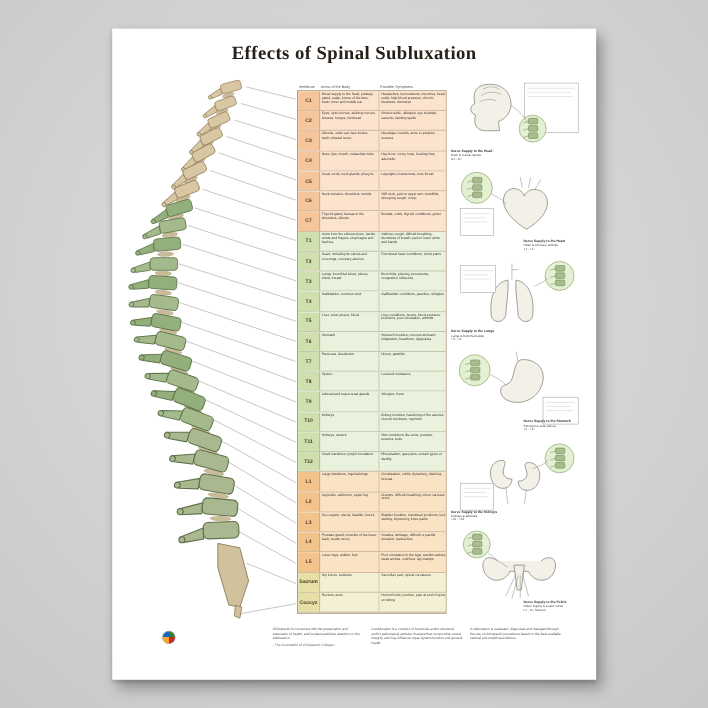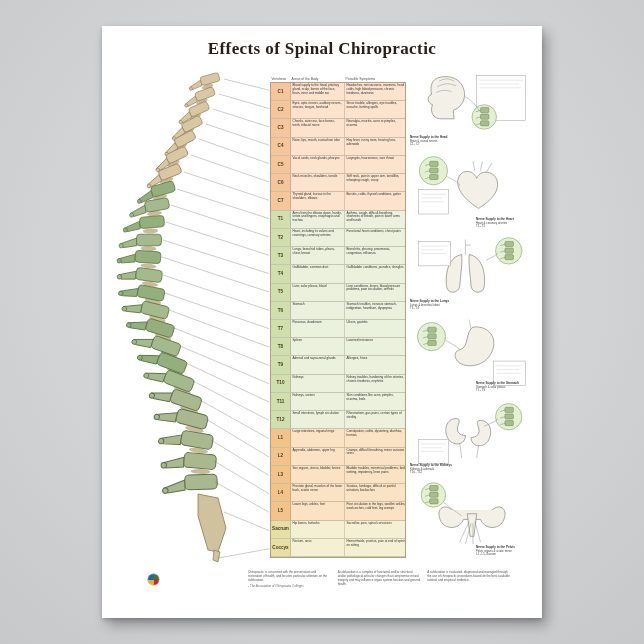--- a/index.html
+++ b/index.html
@@ -52,21 +52,21 @@
   .fcols{position:absolute;left:146px;top:4px;width:262px;display:flex;gap:7px;}
   .fcol{flex:1;font-size:3px;line-height:1.35;color:#555;}
   .attrib{font-style:italic;margin-top:1.5px;color:#666;}
 </style>
 </head>
 <body>
 
 <div class="stage">
   <div class="poster">
 
-    <div class="title">Effects of Spinal Chiropractic</div>
+    <div class="title">Effects of Spinal Subluxation</div>
 
     <svg class="spine" viewBox="0 0 164 500" preserveAspectRatio="none">
         <ellipse transform="translate(101.5,20.5) rotate(-17.5)" rx="5.84" ry="2.4" fill="#bfae87" opacity="0.85"></ellipse>
         <ellipse transform="translate(96,35.5) rotate(-22)" rx="6" ry="2.4" fill="#bfae87" opacity="0.85"></ellipse>
         <ellipse transform="translate(89.5,50.5) rotate(-25.5)" rx="6.16" ry="2.4" fill="#bfae87" opacity="0.85"></ellipse>
         <ellipse transform="translate(82.5,65.5) rotate(-27.5)" rx="6.32" ry="2.4" fill="#bfae87" opacity="0.85"></ellipse>
         <ellipse transform="translate(75,81) rotate(-27)" rx="6.48" ry="2.4" fill="#bfae87" opacity="0.85"></ellipse>
         <ellipse transform="translate(67.5,97.5) rotate(-24)" rx="6.68" ry="2.4" fill="#bfae87" opacity="0.85"></ellipse>
         <ellipse transform="translate(60.5,114.5) rotate(-19)" rx="7" ry="2.4" fill="#bfae87" opacity="0.85"></ellipse>
         <ellipse transform="translate(54,131) rotate(-13)" rx="7.28" ry="2.4" fill="#bfae87" opacity="0.85"></ellipse>

